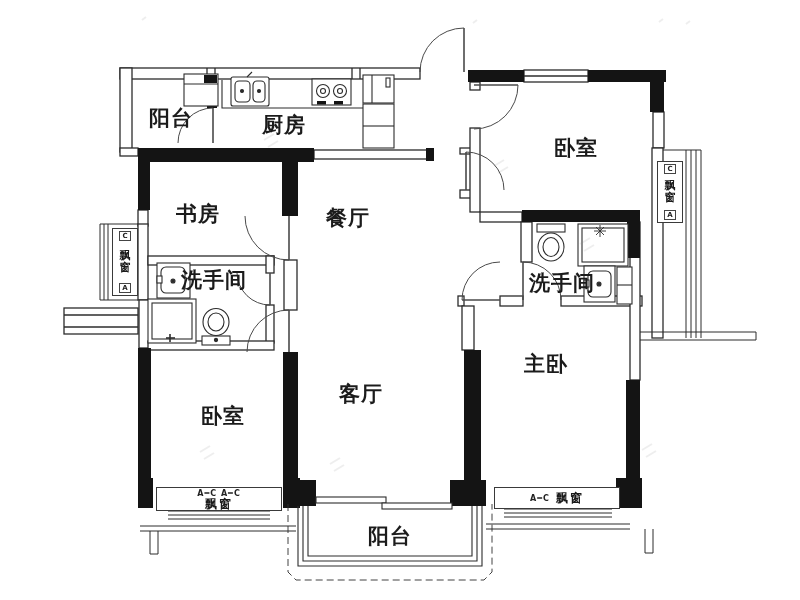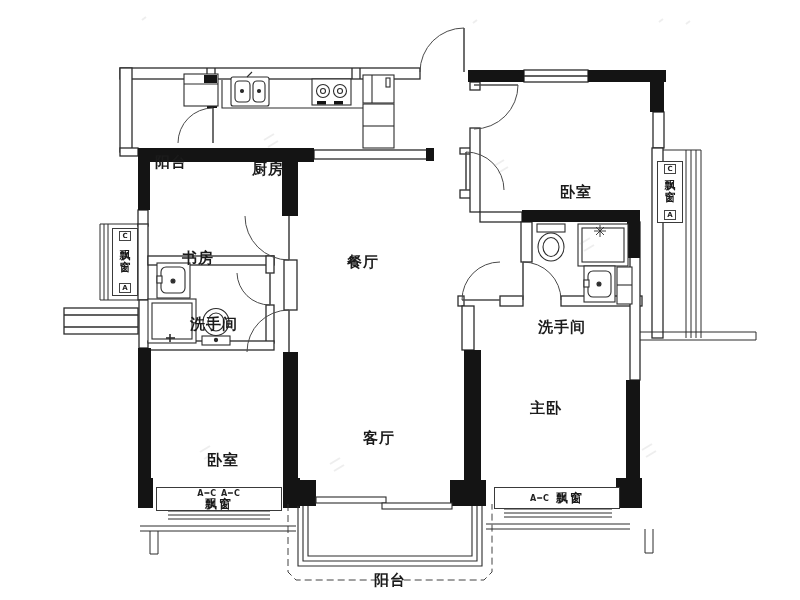--- a/index.html
+++ b/index.html
@@ -1,20 +1,20 @@
 <!DOCTYPE html>
 <html><head>
 <meta charset="utf-8">
 <style>
   html,body{margin:0;padding:0;background:#fff;}
   #stage{position:relative;width:800px;height:600px;background:#ffffff;overflow:hidden;
          font-family:"DejaVu Sans",sans-serif;}
   #plan-svg{position:absolute;left:0;top:0;}
   .room-label{position:absolute;transform:translate(-50%,-50%);
-    font-size:15px;font-weight:600;color:#1b1b1b;white-space:nowrap;letter-spacing:1px;margin-top:44px;}
+    font-size:21px;font-weight:600;color:#1b1b1b;white-space:nowrap;letter-spacing:1px;}
   .bay-v{position:absolute;display:flex;flex-direction:column;align-items:center;
     justify-content:space-between;border:1px solid #3a3a3a;background:#fff;padding:2px 1px;box-sizing:border-box;}
   .bay-v .glyph{font-size:7px;font-weight:700;color:#222;border:1px solid #444;
     padding:0 2px;line-height:8px;background:#fff;}
   .bay-v .vtext{width:13px;font-size:11px;line-height:12px;font-weight:700;color:#1b1b1b;
     word-break:break-all;text-align:center;}
   .bay-h{position:absolute;display:flex;flex-direction:column;align-items:center;justify-content:center;
     border:1px solid #3a3a3a;background:#fff;box-sizing:border-box;gap:0px;}
   .bay-h .markers{font-size:8px;font-weight:700;color:#222;line-height:9px;letter-spacing:1px;}
   .bay-h .htext{font-size:12px;font-weight:700;color:#1b1b1b;line-height:12px;letter-spacing:2px;}
@@ -273,27 +273,27 @@
     <path d="M 494,166 l 10,-6 M 498,173 l 10,-6"></path>
     <path d="M 580,244 l 10,-6 M 584,251 l 10,-6"></path>
     <path d="M 330,464 l 10,-6 M 334,471 l 10,-6"></path>
     <path d="M 642,450 l 10,-6 M 646,457 l 10,-6"></path>
     <path d="M 200,452 l 10,-6 M 204,459 l 10,-6"></path>
     <path d="M 142,20 l 4,-3 M 686,24 l 4,-3 M 473,23 l 4,-3 M 659,22 l 4,-3"></path>
   </g>
 </svg>
 
 <div class="room-label" style="left:171px;top:118px">阳台</div>
-<div class="room-label" style="left:268px;top:125px">厨房</div>
+<div class="room-label" style="left:284px;top:125px">厨房</div>
 <div class="room-label" style="left:576px;top:148px">卧室</div>
 <div class="room-label" style="left:198px;top:214px">书房</div>
-<div class="room-label" style="left:363px;top:218px">餐厅</div>
+<div class="room-label" style="left:348px;top:218px">餐厅</div>
 <div class="room-label" style="left:214px;top:280px">洗手间</div>
 <div class="room-label" style="left:562px;top:283px">洗手间</div>
-<div class="room-label" style="left:379px;top:394px">客厅</div>
+<div class="room-label" style="left:361px;top:394px">客厅</div>
 <div class="room-label" style="left:223px;top:416px">卧室</div>
 <div class="room-label" style="left:546px;top:364px">主卧</div>
 <div class="room-label" style="left:390px;top:536px">阳台</div>
 
 <div class="bay-v" style="left:112px;top:228px;width:26px;height:68px">
   <span class="glyph">C</span>
   <span class="vtext">飘窗</span>
   <span class="glyph">A</span>
 </div>
 <div class="bay-v" style="left:657px;top:161px;width:26px;height:62px">

